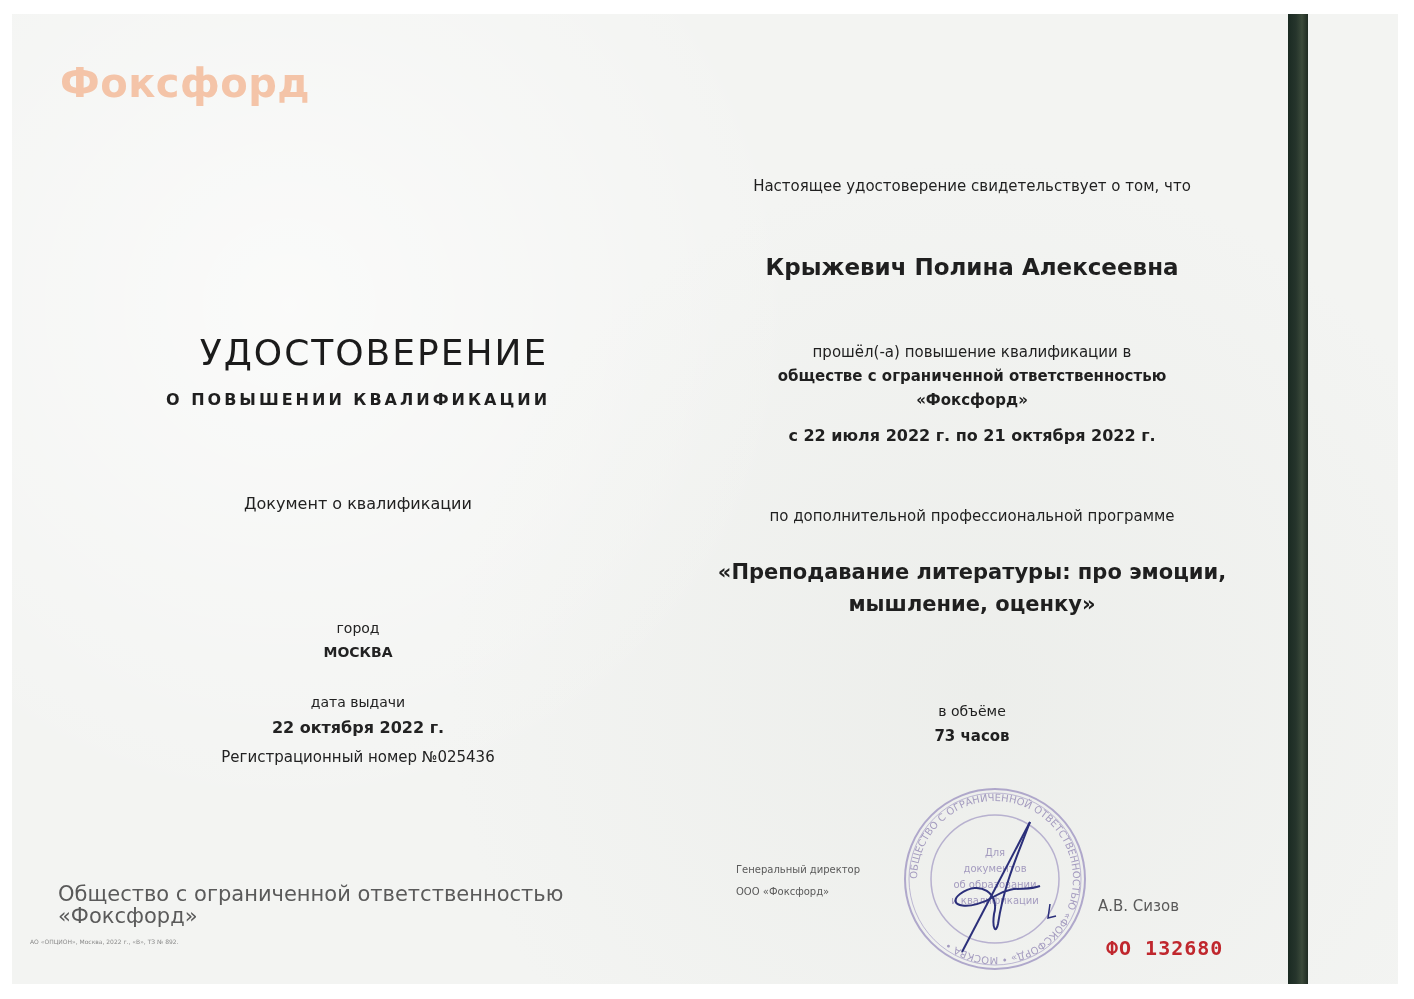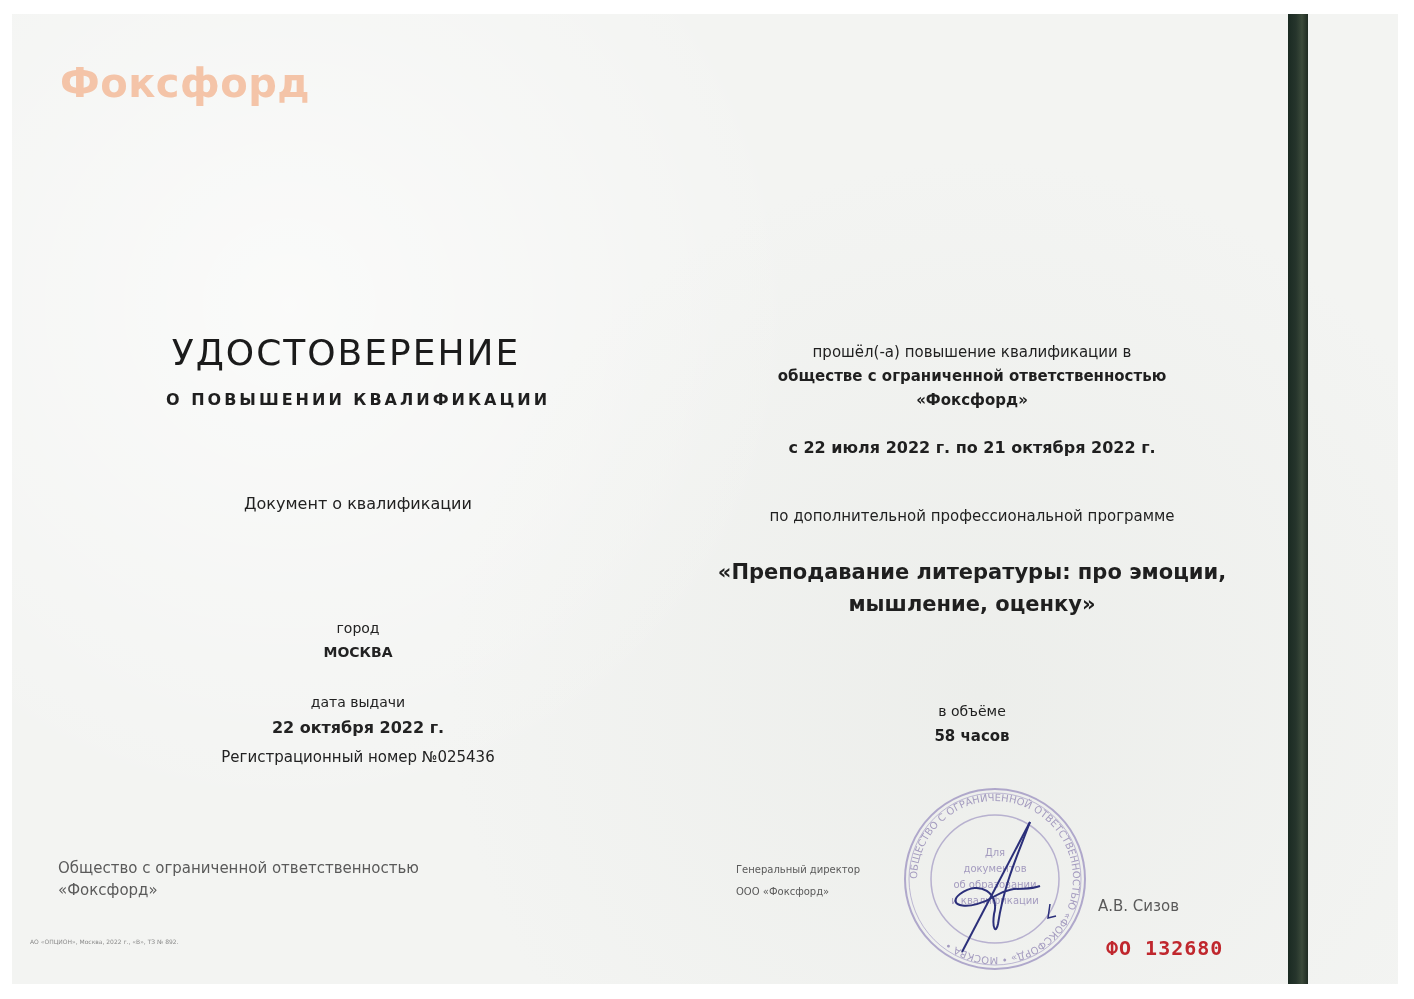--- a/index.html
+++ b/index.html
@@ -30,21 +30,21 @@
       left: 48px;
       top: 46px;
       font-family: "DejaVu Sans", sans-serif;
       font-weight: bold;
       font-size: 40px;
       color: #f4c4a8;
       letter-spacing: 0.5px;
     }
 
     .cert-title {
-      left: 128px;
+      left: 156px;
       top: 318px;
       width: 412px;
       font-size: 36px;
       letter-spacing: 2px;
       color: #1b1b1b;
     }
     .cert-subtitle {
       left: 140px;
       top: 376px;
       width: 412px;
@@ -57,41 +57,41 @@
     .left-col {
       left: 140px;
       width: 412px;
       font-size: 15px;
       color: #222;
     }
     .bold { font-weight: bold; }
 
     .footer-org {
       left: 46px;
-      top: 843px;
-      font-size: 15px;
+      top: 869px;
+      font-size: 21px;
       line-height: 22px;
       color: #5a5a5a;
     }
     .printer-note {
       left: 18px;
       top: 924px;
       font-size: 6px;
       color: #8a8a8a;
     }
 
     .right-col {
       left: 700px;
       width: 520px;
       color: #1f1f1f;
     }
     .r-intro { top: 163px; font-size: 15px; }
     .r-name { top: 240px; font-size: 23px; font-weight: bold; }
     .r-passed { top: 326px; font-size: 15px; line-height: 24px; }
-    .r-dates { top: 424px; font-size: 16px; font-weight: bold; }
+    .r-dates { top: 412px; font-size: 16px; font-weight: bold; }
     .r-program-label { top: 493px; font-size: 15px; }
     .r-program { top: 542px; font-size: 21px; font-weight: bold; line-height: 32px; }
     .r-volume-label { top: 689px; font-size: 14px; }
     .r-volume { top: 713px; font-size: 15px; font-weight: bold; }
 
     .director {
       left: 724px;
       top: 845px;
       font-size: 10px;
       line-height: 22px;
@@ -147,37 +147,39 @@
   <div class="abs left-col center bold" style="top:704px; font-size:16px;">22 октября 2022 г.</div>
   <div class="abs left-col center" style="top:734px; font-size:15px;">Регистрационный номер №025436</div>
 
   <div class="abs footer-org">
     <div>Общество с ограниченной ответственностью</div>
     <div>«Фоксфорд»</div>
   </div>
 
   <div class="abs printer-note">АО «ОПЦИОН», Москва, 2022 г., «В», ТЗ № 892.</div>
 
+  <div class="abs right-col center r-intro">Настоящее удостоверение свидетельствует о том, что</div>
+  <div class="abs right-col center r-name">Крыжевич Полина Алексеевна</div>
 
   <div class="abs right-col center r-passed">
     <div>прошёл(-а) повышение квалификации в</div>
     <div class="bold">обществе с ограниченной ответственностью</div>
     <div class="bold">«Фоксфорд»</div>
   </div>
 
   <div class="abs right-col center r-dates">с 22 июля 2022 г. по 21 октября 2022 г.</div>
 
   <div class="abs right-col center r-program-label">по дополнительной профессиональной программе</div>
   <div class="abs right-col center r-program">
     <div>«Преподавание литературы: про эмоции,</div>
     <div>мышление, оценку»</div>
   </div>
 
   <div class="abs right-col center r-volume-label">в объёме</div>
-  <div class="abs right-col center r-volume">58 часов</div>
+  <div class="abs right-col center r-volume">73 часов</div>
 
   <div class="abs director">
     <div>Генеральный директор</div>
     <div>ООО «Фоксфорд»</div>
   </div>
 
   <svg class="abs stamp" viewBox="0 0 190 190">
     <defs>
       <path id="stampArc" d="M 95,95 m -78,0 a 78,78 0 1,1 156,0 a 78,78 0 1,1 -156,0"></path>
     </defs>

